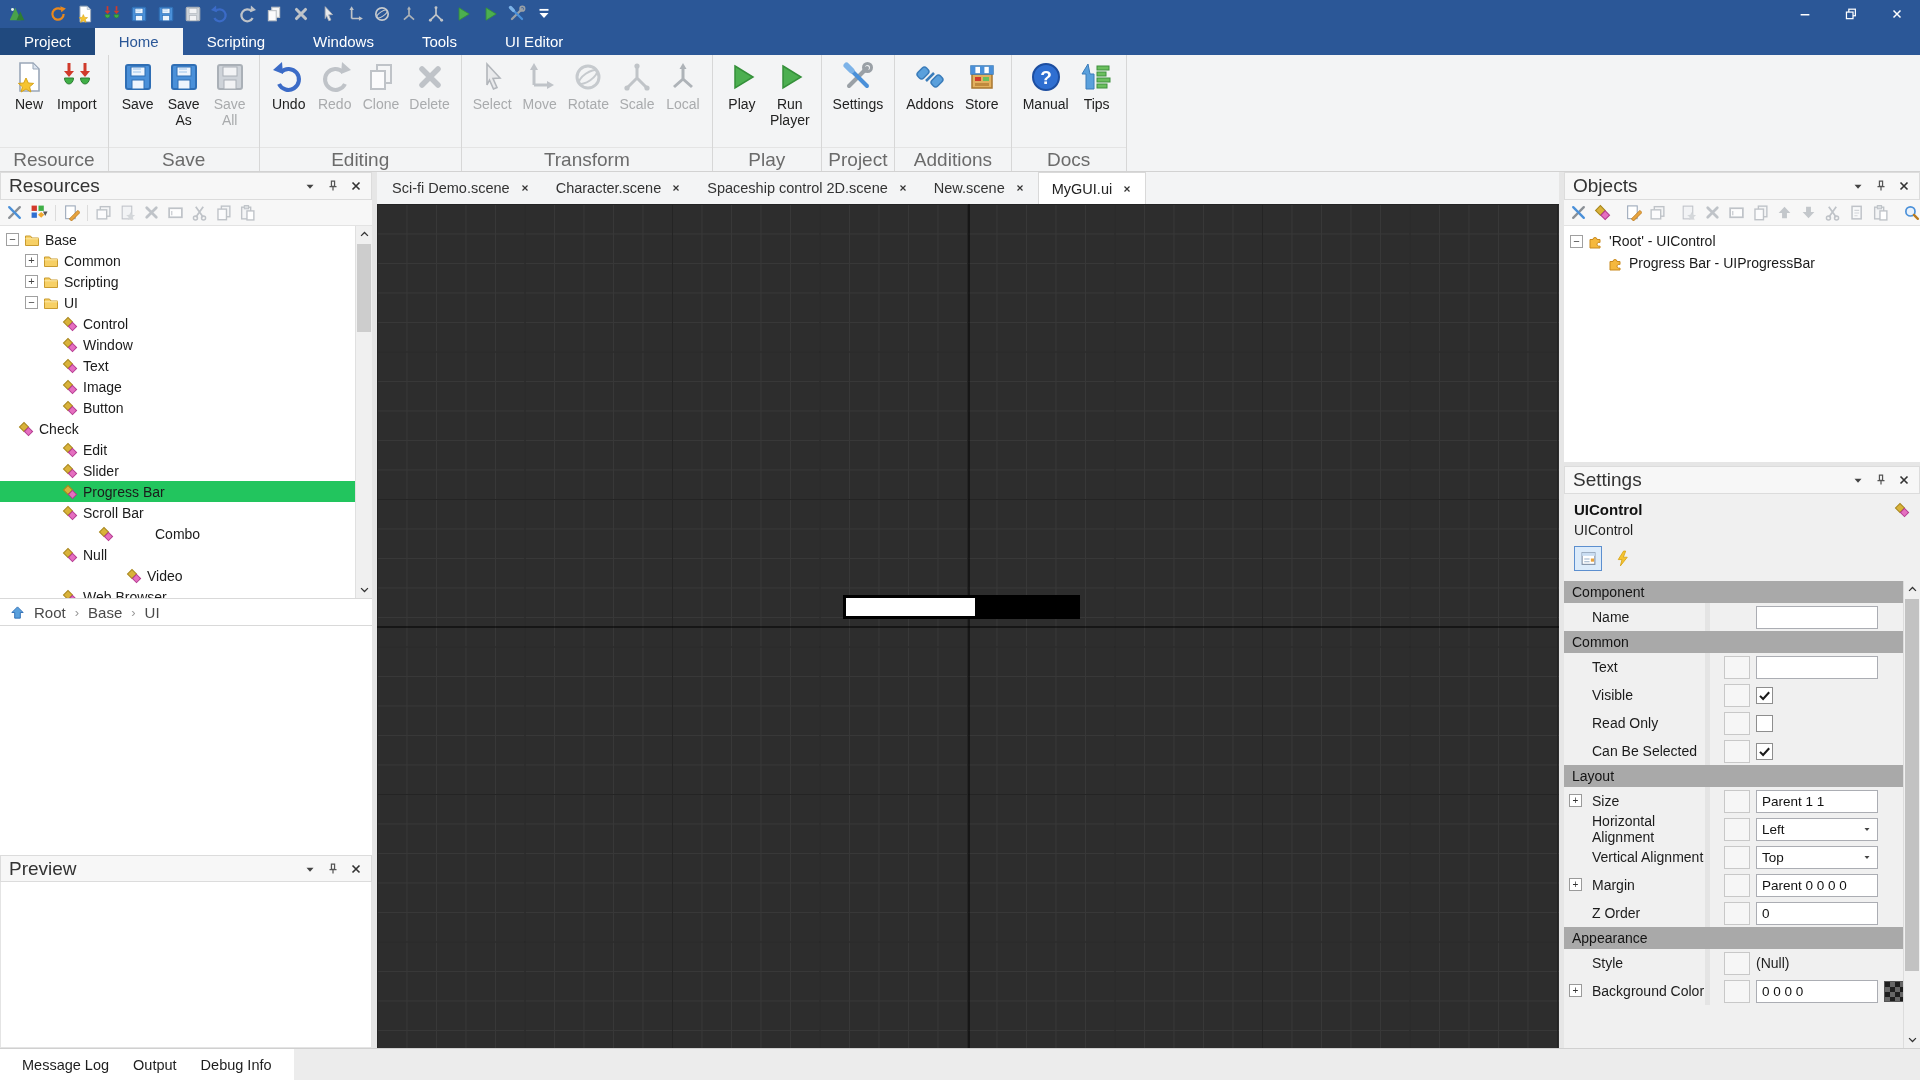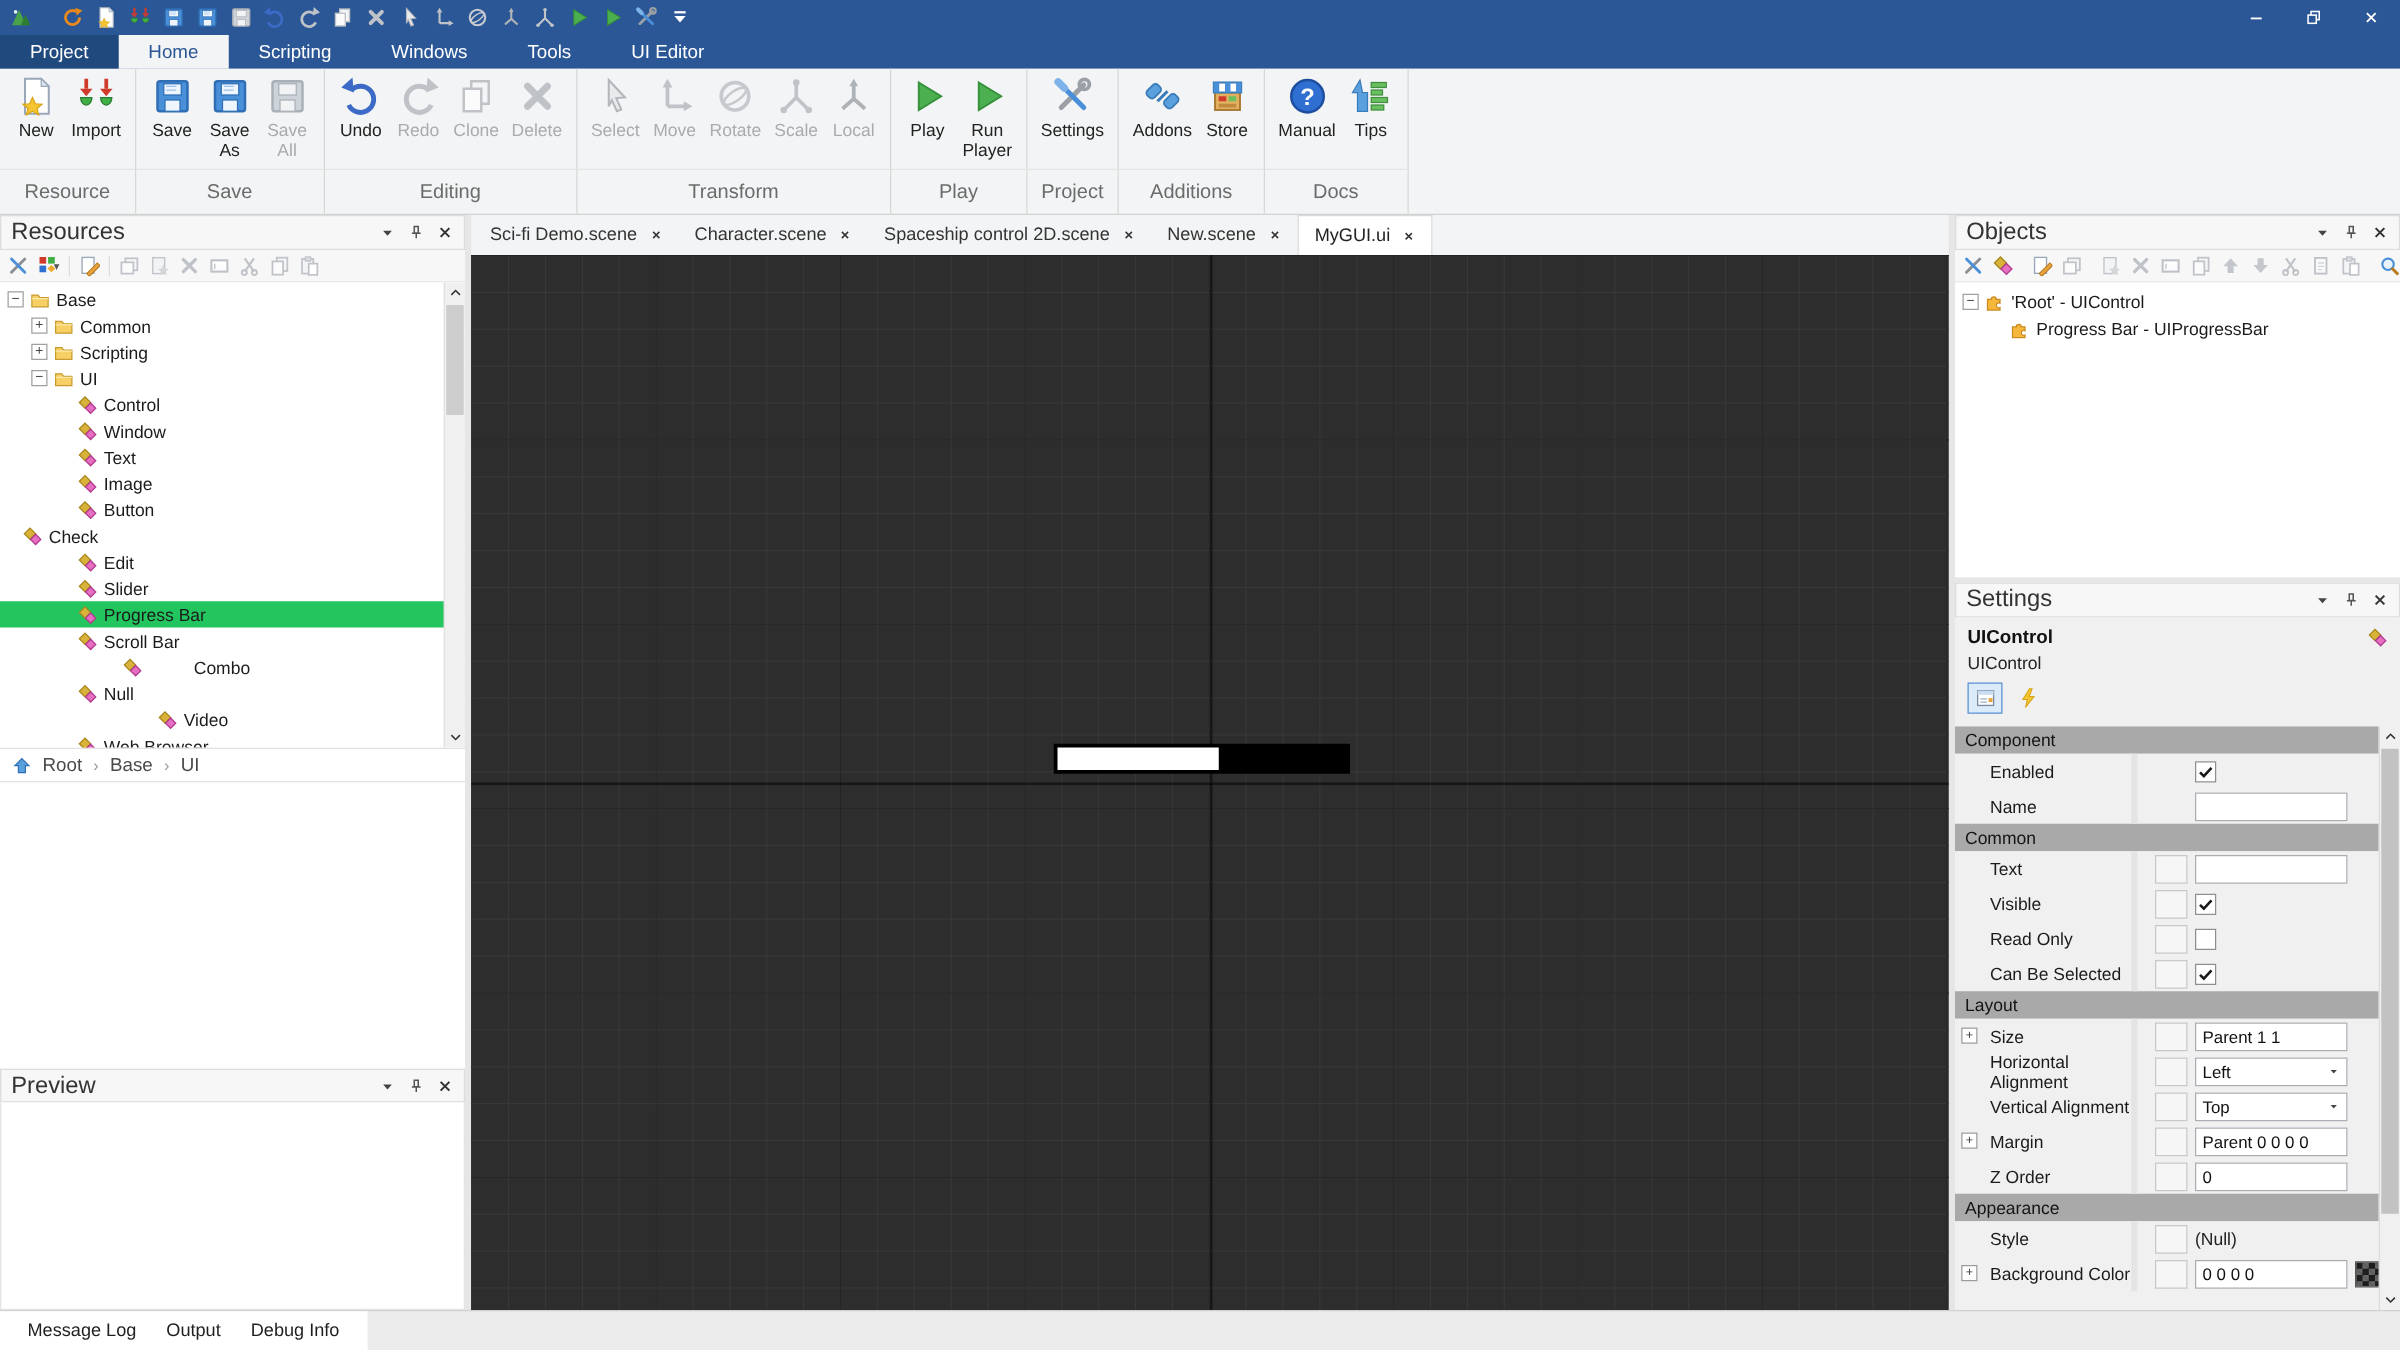--- a/index.html
+++ b/index.html
@@ -27,22 +27,22 @@
 
   
   .ribbon{position:absolute;top:55px;left:0;right:0;height:117px;background:#f3f4f5;
           border-bottom:1px solid #d2d2d2;display:flex;}
   .rgroup{display:flex;flex-direction:column;border-right:1px solid #d7d7d7;}
   .rbtns{flex:1;display:flex;align-items:flex-start;padding:4px 6px 0 6px;}
   .rbtn{min-width:46px;padding:2px 5px 0 5px;display:flex;flex-direction:column;align-items:center;}
   .rbtn .ic{width:32px;height:32px;margin-bottom:3px;}
   .rlabel{font-size:14px;line-height:16px;color:#222;text-align:center;white-space:pre-line;min-height:32px;}
   .rbtn.dis .rlabel{color:#a9abad;}
-  .rglabel{height:36px;display:flex;align-items:center;justify-content:center;
-           font-size:16px;color:#6b6b6b;border-top:1px solid #e4e4e4;text-align:right;}
+  .rglabel{height:24px;display:flex;align-items:center;justify-content:center;
+           font-size:19px;color:#6b6b6b;border-top:1px solid #e4e4e4;text-align:right;}
 
   
   .main{position:absolute;top:172px;left:0;right:0;bottom:32px;background:#e6e6e6;display:flex;}
   .vsplit{width:5px;background:#e6e6e6;}
   .hsplit{height:4px;background:#e6e6e6;}
 
   
   .panelhdr{height:28px;background:#f7f7f7;border:1px solid #dcdcdc;display:flex;align-items:center;
             padding:0 8px;font-size:19px;color:#333;flex:none;gap:32px;}
   .phbtns{margin-left:auto;display:flex;align-items:center;gap:9px;}
@@ -1220,35 +1220,20 @@
                   </svg>
                 </span>
               </span>
           </div>
         </div>
         <div class="sgrid">
           <div id="set-rows">
               <div class="sec">Component</div>
               <div class="prow">
                 <div class="plab">
-                  <span>Enabled</span>
-                </div>
-                <div class="pval">
-                  <span class="vspacer"></span>
-                  <span class="cb">
-                    <span class="ic">
-                      <svg viewBox="0 0 16 16" preserveAspectRatio="xMidYMid meet">
-                        <path d="M3.2 8.4l3.3 3.3L13 4.6" stroke="#1a1a1a" stroke-width="2.2" fill="none"></path>
-                      </svg>
-                    </span>
-                  </span>
-                </div>
-              </div>
-              <div class="prow">
-                <div class="plab">
                   <span>Name</span>
                 </div>
                 <div class="pval">
                   <span class="vspacer"></span>
                   <div class="tfield"></div>
                 </div>
               </div>
               <div class="sec">Common</div>
               <div class="prow">
                 <div class="plab">

